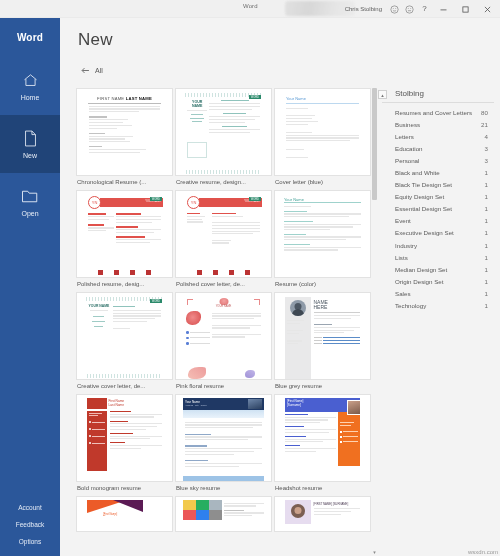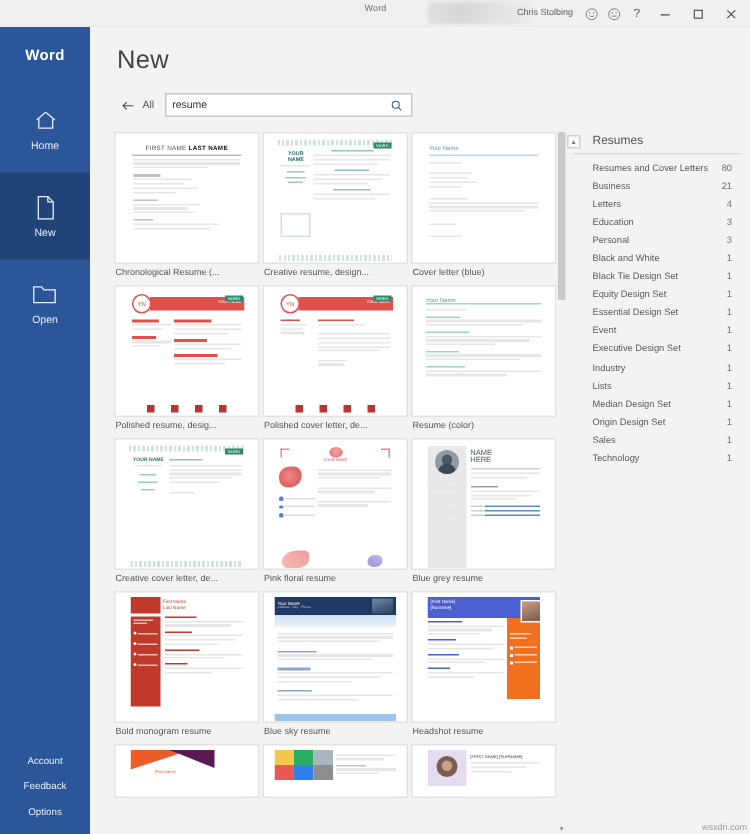--- a/index.html
+++ b/index.html
@@ -244,29 +244,20 @@
       <div class="page-title">New</div>
 
       <div class="search-row">
         <span class="back-arrow">
           <svg width="11" height="11" viewBox="0 0 16 16" fill="none" stroke="#4a4a4a" stroke-width="1.1">
             <path d="M13 8H3.5"></path>
               <path d="M6.5 4.5L3 8l3.5 3.5"></path>
           </svg>
         </span>
         <span class="all-label">All</span>
-        <div class="search-box">
-          <input class="search-input" type="text" value="resume" style="">
-          <span class="search-ico">
-            <svg width="9" height="9" viewBox="0 0 16 16" fill="none" stroke="#2b579a" stroke-width="1.2">
-              <circle cx="6.8" cy="6.8" r="4.2"></circle>
-                <path d="M10 10l3.4 3.4"></path>
-            </svg>
-          </span>
-        </div>
       </div>
 
       <div class="content">
 
         <div class="grid-wrap">
           <div class="grid">
 
             <div class="card">
               <div class="thumb">
                 <div class="pg">
@@ -794,21 +785,21 @@
           </div>
 
           <div class="vscroll">
             <div class="thumbbar"></div>
             <div class="arrow-dn">▾</div>
           </div>
         </div>
 
         <div class="catpanel">
           <div class="cat-collapse">▴</div>
-          <div class="cat-title">Resumes</div>
+          <div class="cat-title">Stolbing</div>
 
           <div class="cat-row">
             <span>Resumes and Cover Letters</span>
             <span class="cat-count">80</span>
           </div>
           <div class="cat-row">
             <span>Business</span>
             <span class="cat-count">21</span>
           </div>
           <div class="cat-row">

